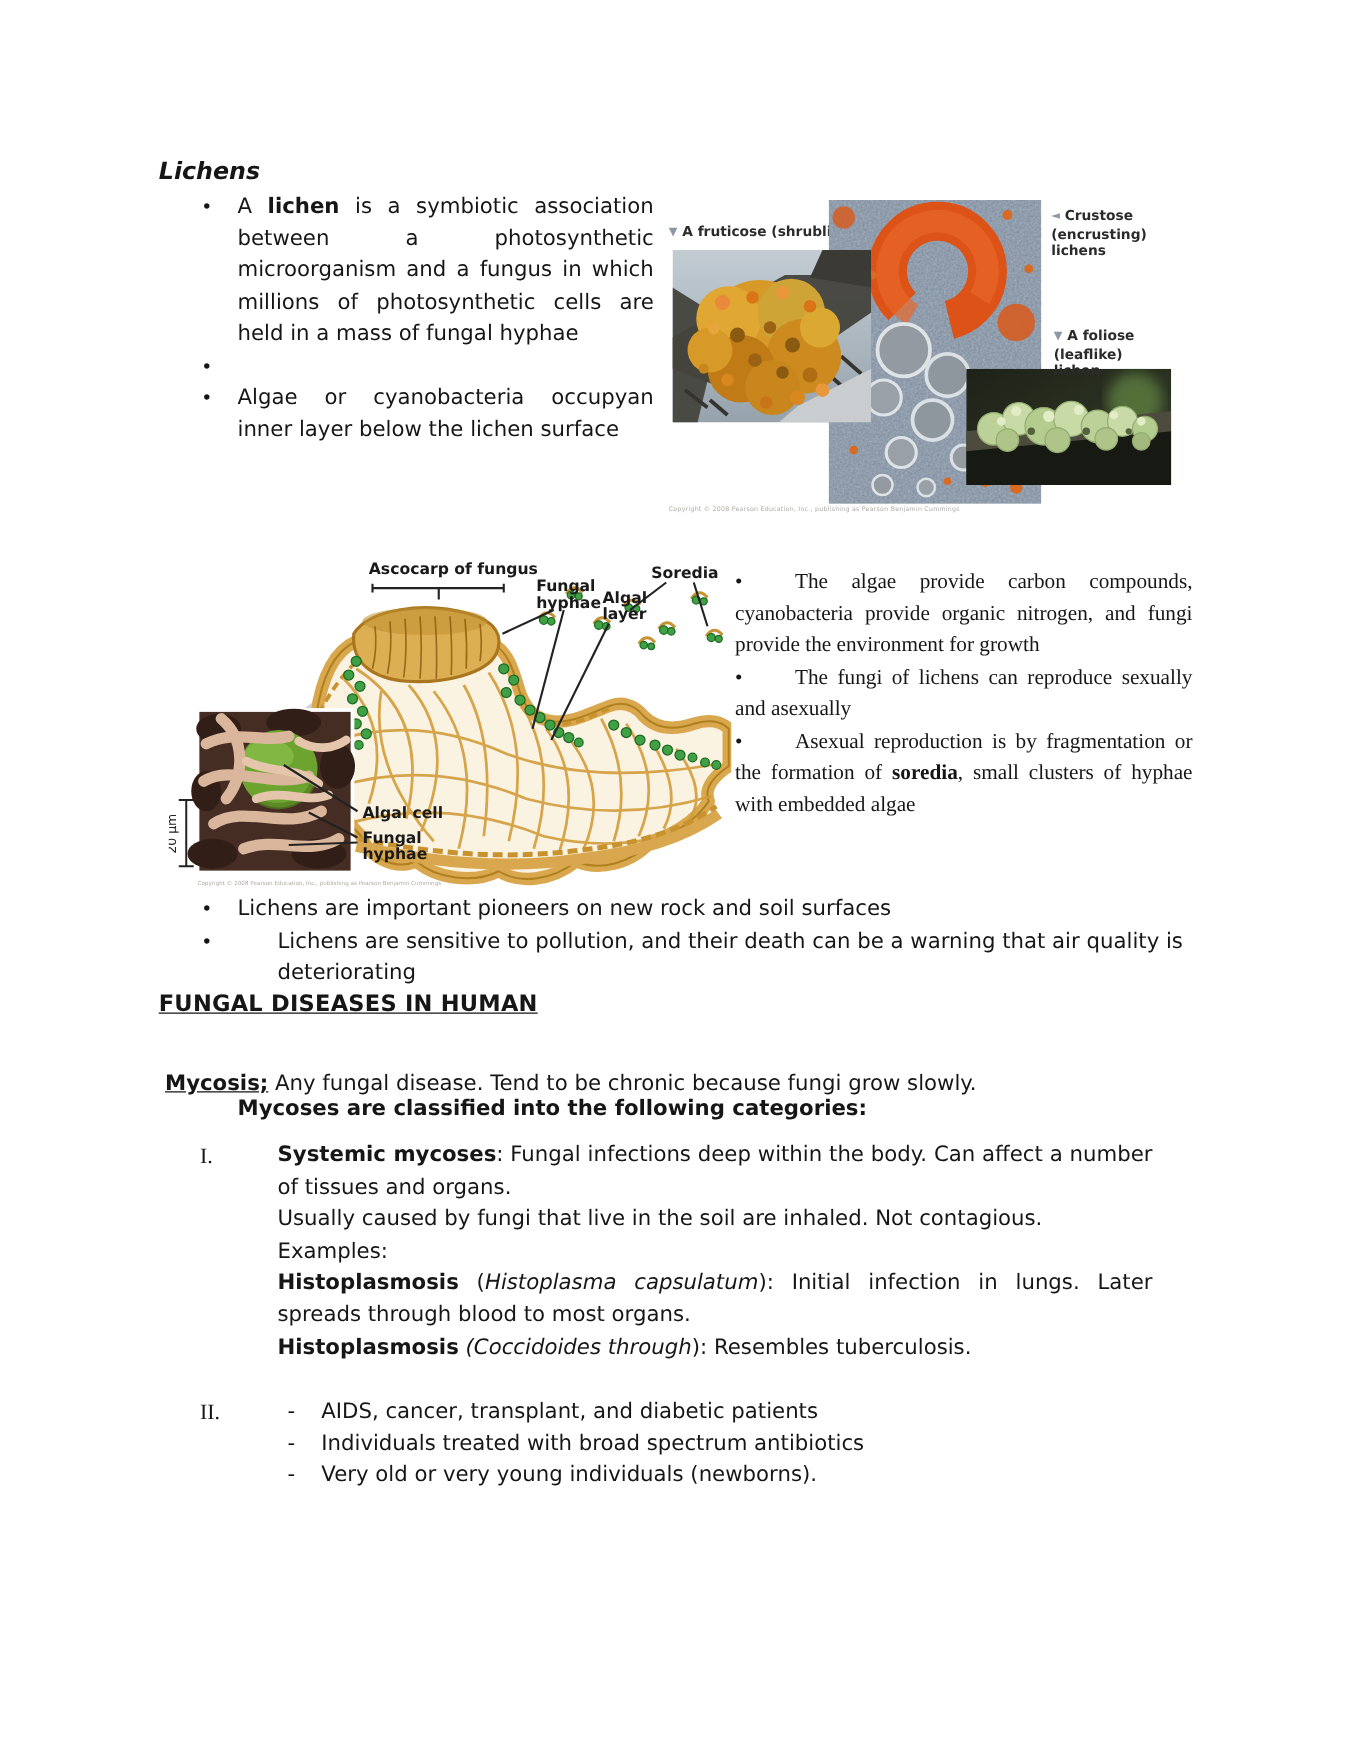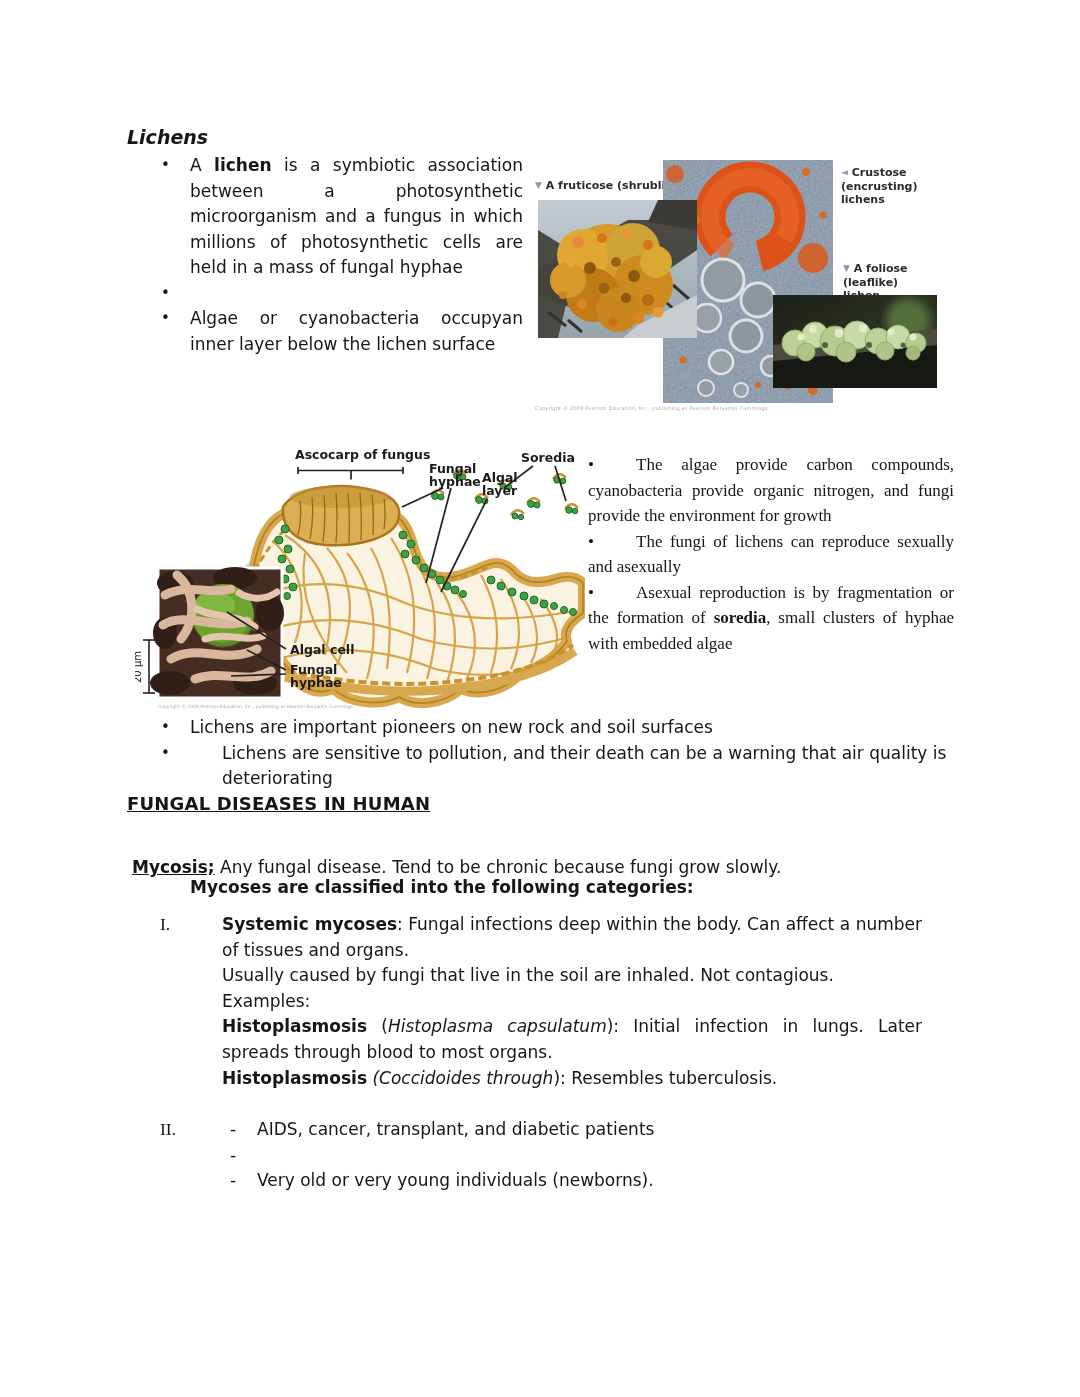--- a/index.html
+++ b/index.html
@@ -437,20 +437,21 @@
 
   <div class="abs sec" style="left:127px;top:1117px;">
     <div class="numeral">II.</div>
     <div class="content">
       <div class="dash-row">
         <div class="dsh">-</div>
         <div>AIDS, cancer, transplant, and diabetic patients</div>
       </div>
       <div class="dash-row">
         <div class="dsh">-</div>
+        <div>Individuals treated with broad spectrum antibiotics</div>
       </div>
       <div class="dash-row">
         <div class="dsh">-</div>
         <div>Very old or very young individuals (newborns).</div>
       </div>
     </div>
   </div>
 
 </div>
 

